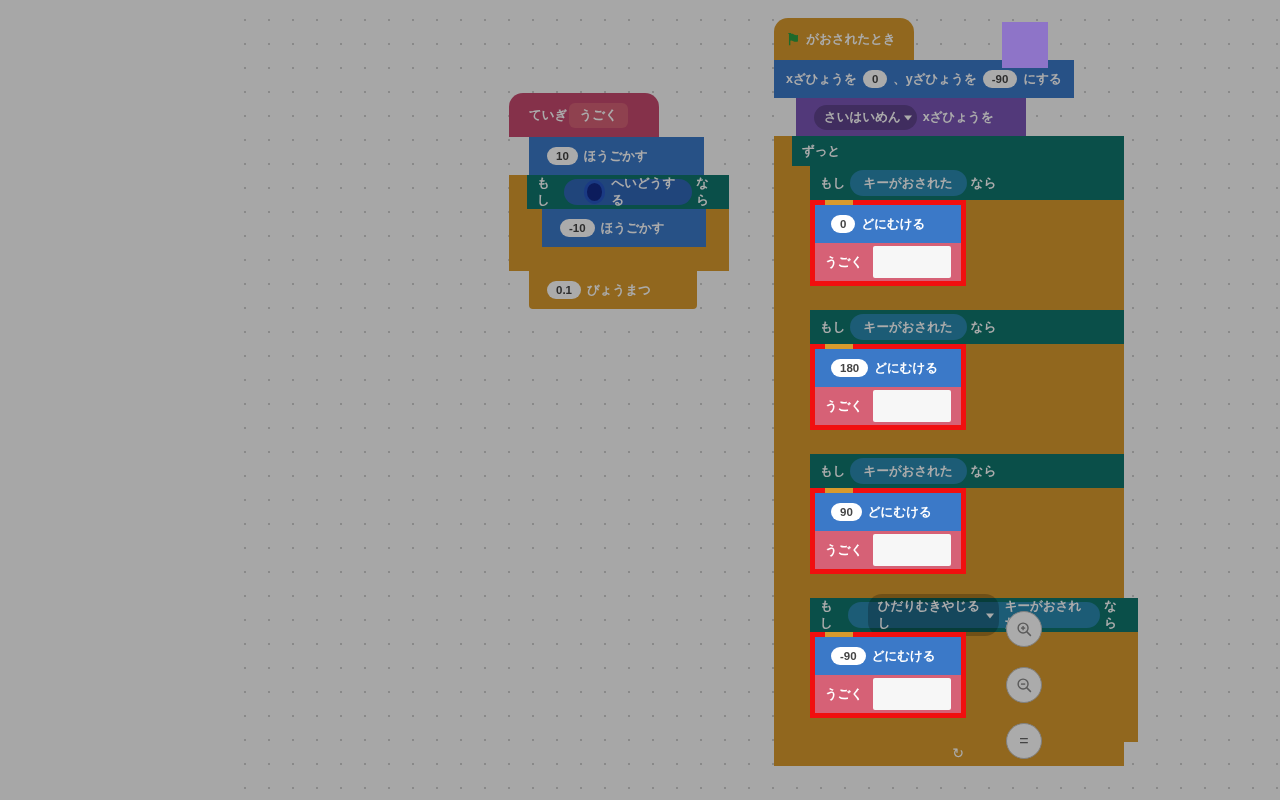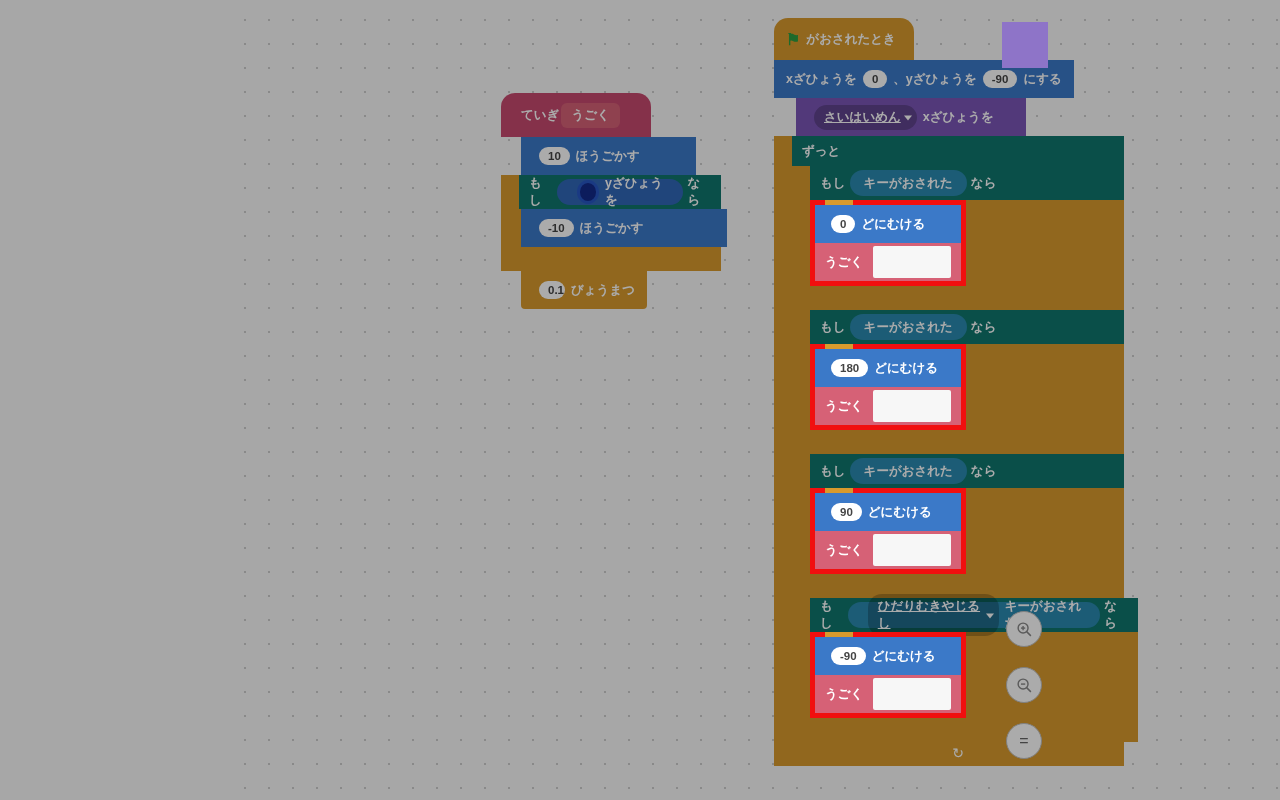--- a/index.html
+++ b/index.html
@@ -61,21 +61,21 @@
     border-radius: 50%;
     background: #fff;
     display: flex; align-items:center; justify-content:center;
     color: #666; font-size: 16px;
     cursor: pointer;
   }
 
   
   .stack-left {
     position: absolute;
-    left: 276px;
+    left: 284px;
     top: 93px;
     width: 215px;
   }
 
   
   .stack-right {
     position: absolute;
     left: 549px;
     top: 18px;
     width: 355px;
@@ -104,21 +104,20 @@
     text-align: center;
     display:inline-block;
   }
   .dropdown-chip {
     background: rgba(0,0,0,0.22);
     border-radius: 14px;
     padding: 4px 16px 4px 10px;
     position: relative;
     margin: 12px 6px;
     display:inline-block;
-    text-decoration:underline;
   }
   .dropdown-chip::after {
     content: "";
     position:absolute; right:5px; top:50%;
     transform: translateY(-30%);
     border-left: 4px solid transparent;
     border-right: 4px solid transparent;
     border-top: 5px solid #fff;
   }
 
@@ -226,34 +225,34 @@
     <div class="block bg-blue" style="width:175px; margin-left:20px">
       <span class="pill">10</span>
       <span>ほうごかす</span>
     </div>
 
     <div class="cblock" style="width:220px; margin-left:0">
       <div class="cblock-head">
         <span>もし</span>
         <span class="hex" style="background:#3168b8">
           <span class="color-swatch"></span>
-          <span>yざひょうを</span>
+          <span>へいどうする</span>
         </span>
         <span>なら</span>
       </div>
       <div class="inside">
-        <div class="block bg-blue" style="width:206px; margin-left:2px">
+        <div class="block bg-blue" style="width:164px; margin-left:15px">
           <span class="pill">-10</span>
           <span>ほうごかす</span>
         </div>
       </div>
       <div class="cblock-foot"></div>
     </div>
 
-    <div class="block bg-orange" style="width:126px; margin-left:20px; border-radius:0 0 4px 4px">
+    <div class="block bg-orange" style="width:168px; margin-left:20px; border-radius:0 0 4px 4px">
       <span class="pill">0.1</span>
       <span>びょうまつ</span>
     </div>
   </div>
 
   <div class="stack-right">
 
     <div class="block bg-event" style="width:140px; height:42px">
       <span class="flag-icon">⚑</span>
       <span>がおされたとき</span>

